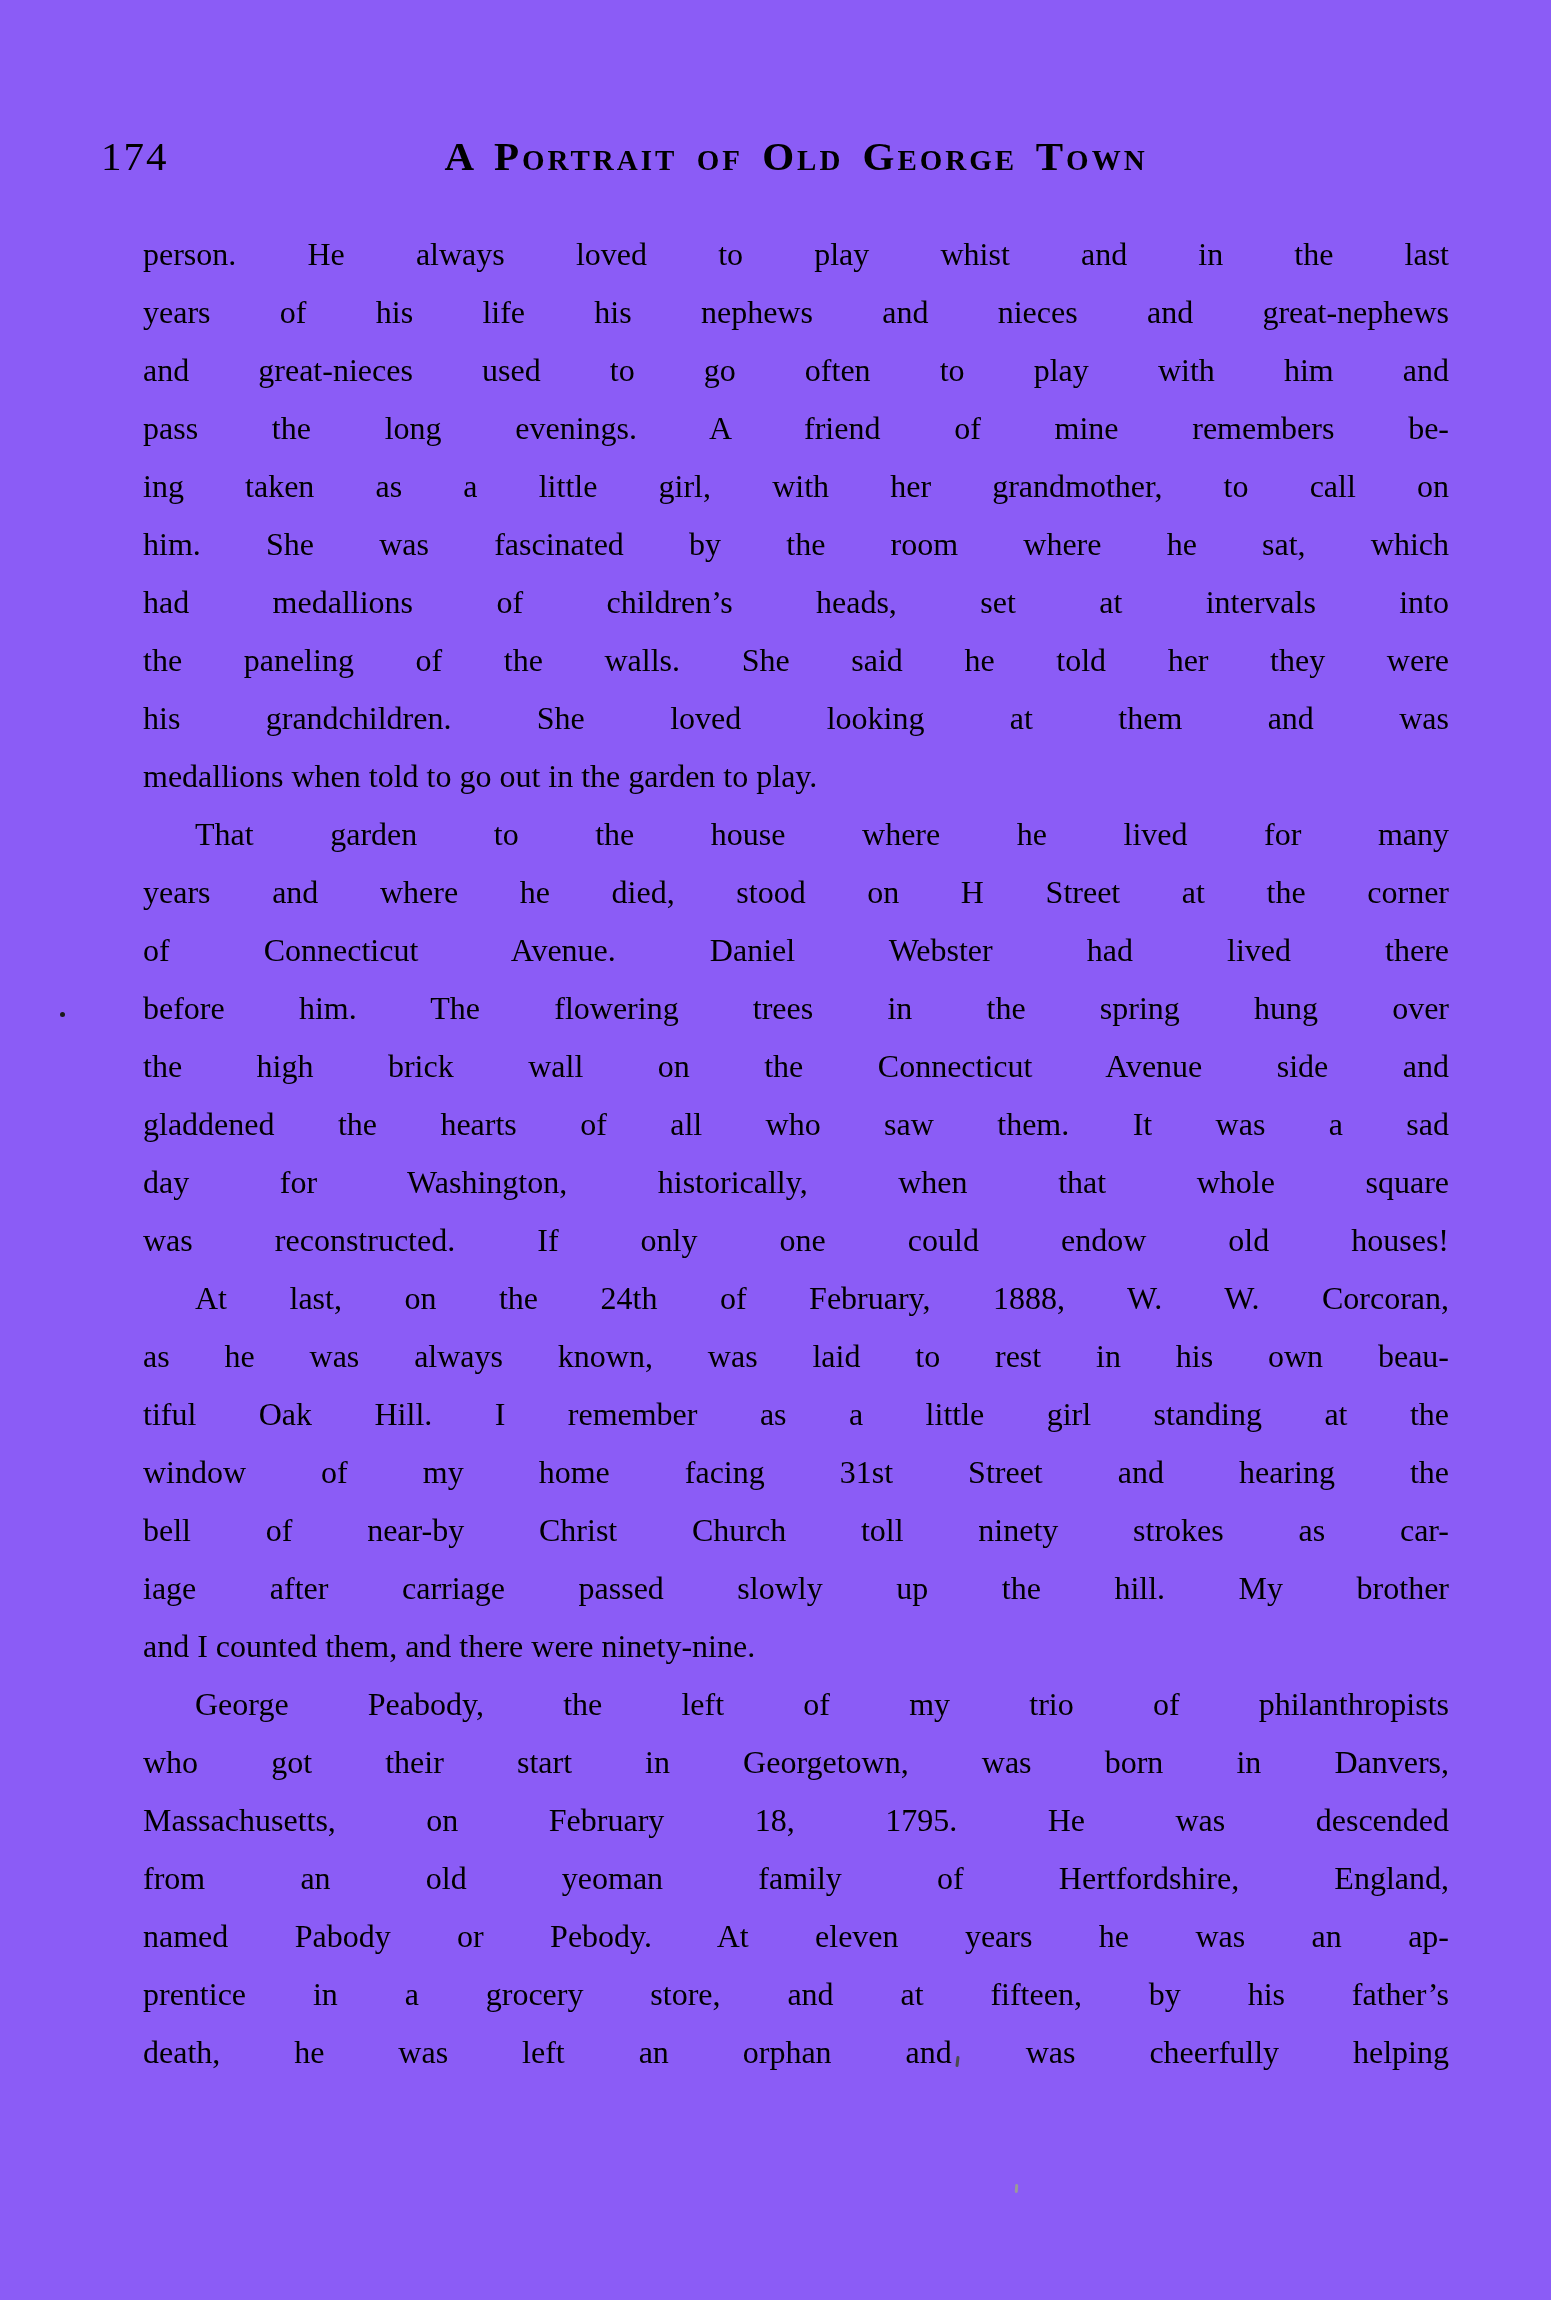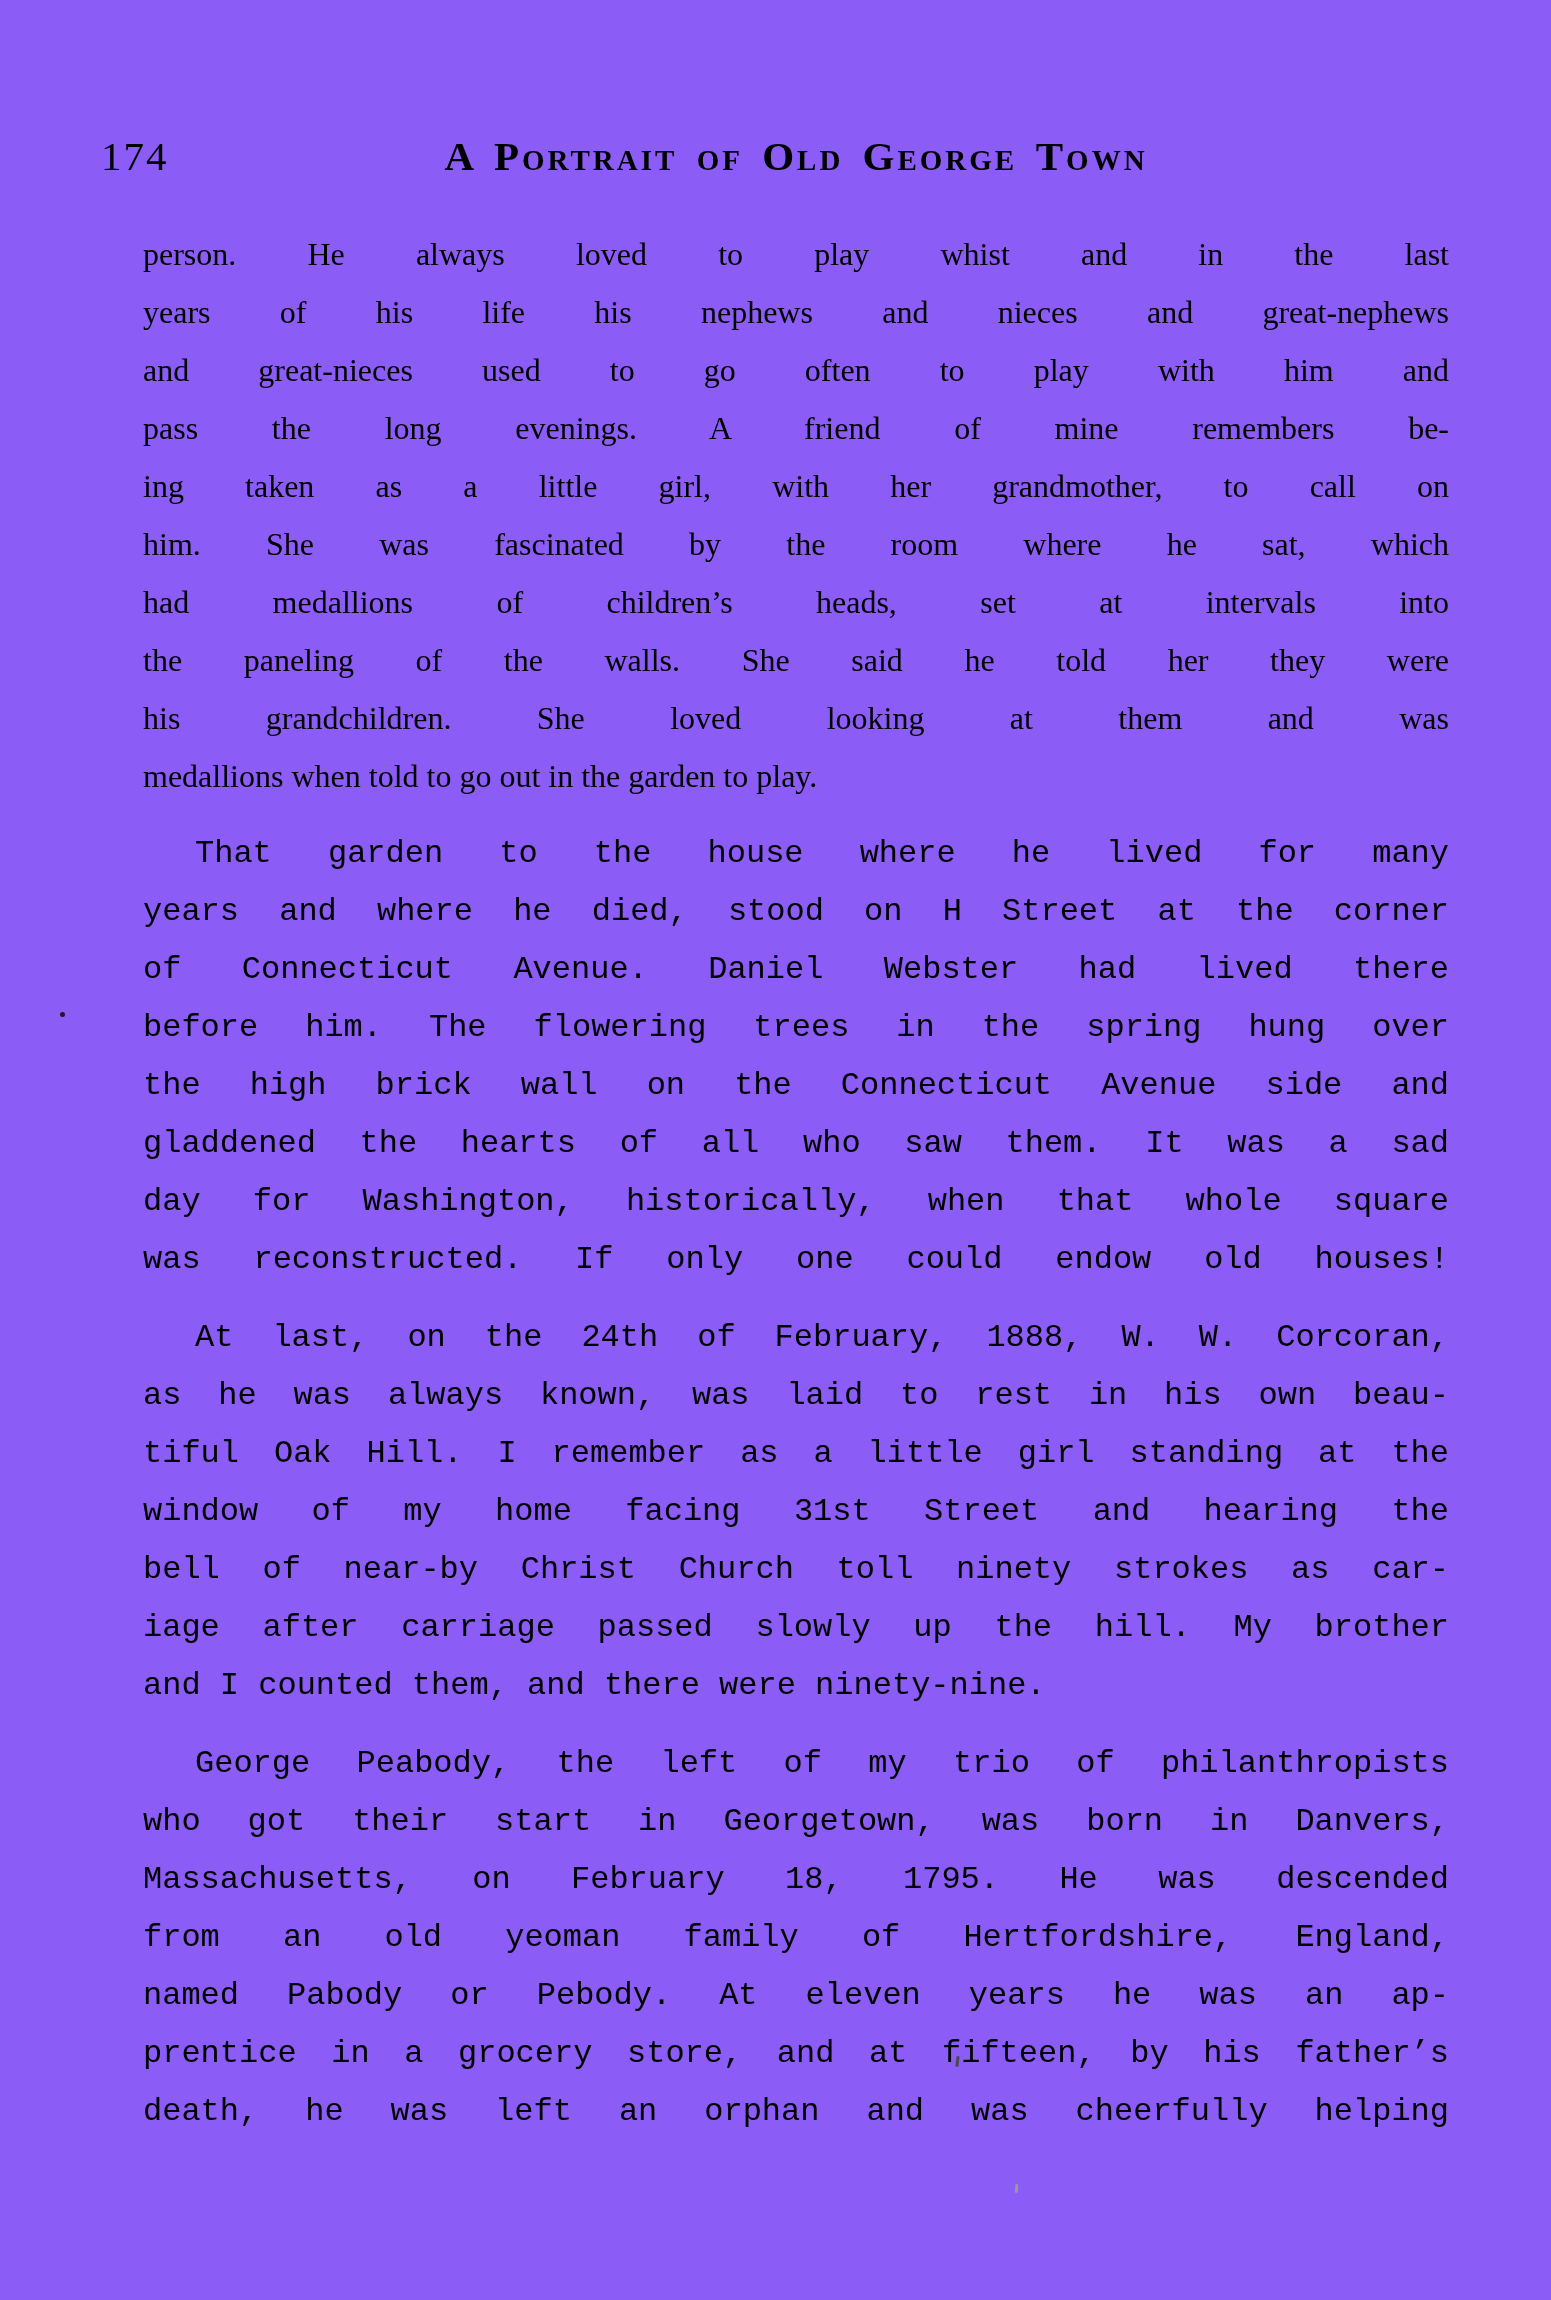--- a/index.html
+++ b/index.html
@@ -38,21 +38,21 @@
   
   .body-text {
     position: absolute;
     left: 143px;
     top: 225px;
     width: 1306px;
     font-size: 32px;
     line-height: 58px;
   }
   .para { margin: 0; }
-  .para + .para { margin-top: 20px; font-family: Liberation Mono, monospace; }
+  .para + .para { margin-top: 0; }
   .line {
     text-align: justify;
     text-align-last: justify;
     white-space: normal;
   }
   .line.nojust { text-align-last: left; }
   .para.indent .line:first-child { padding-left: 52px; }
   
   .artifact { position: absolute; background: #222; }
   .artifact-margin-dot {

